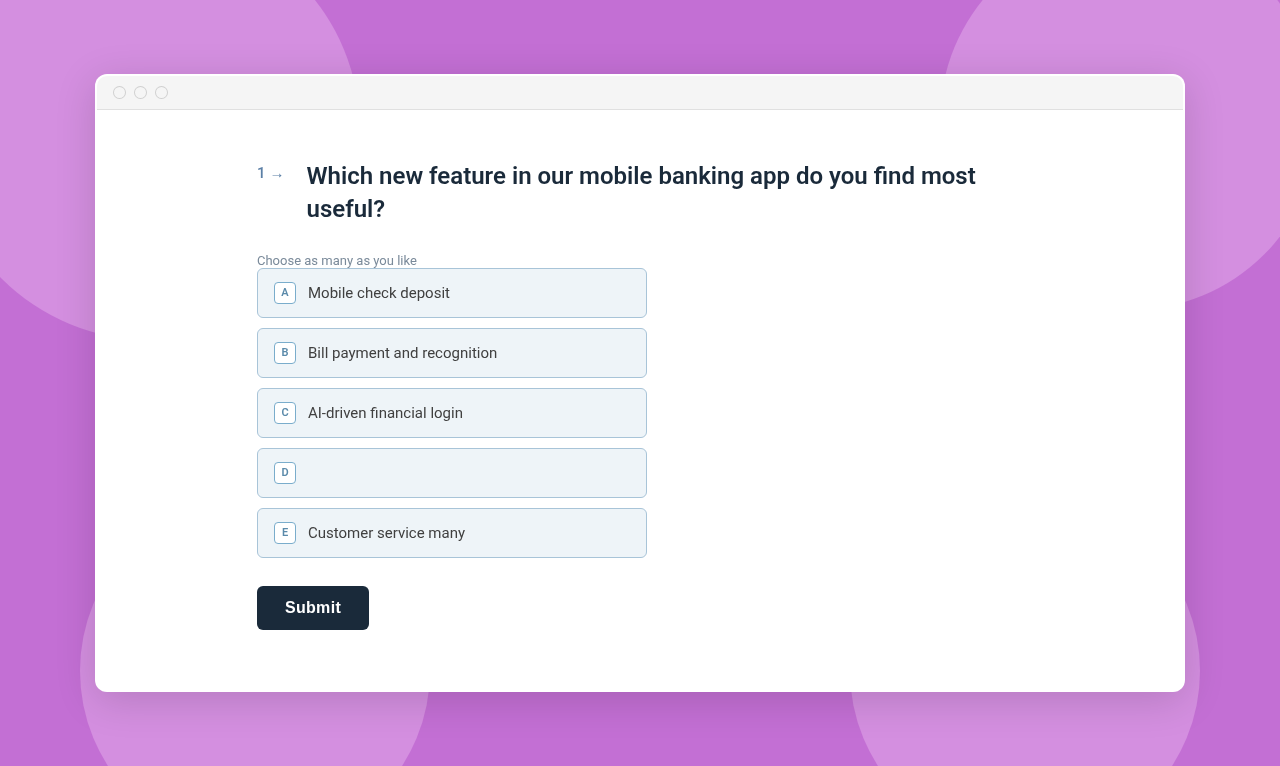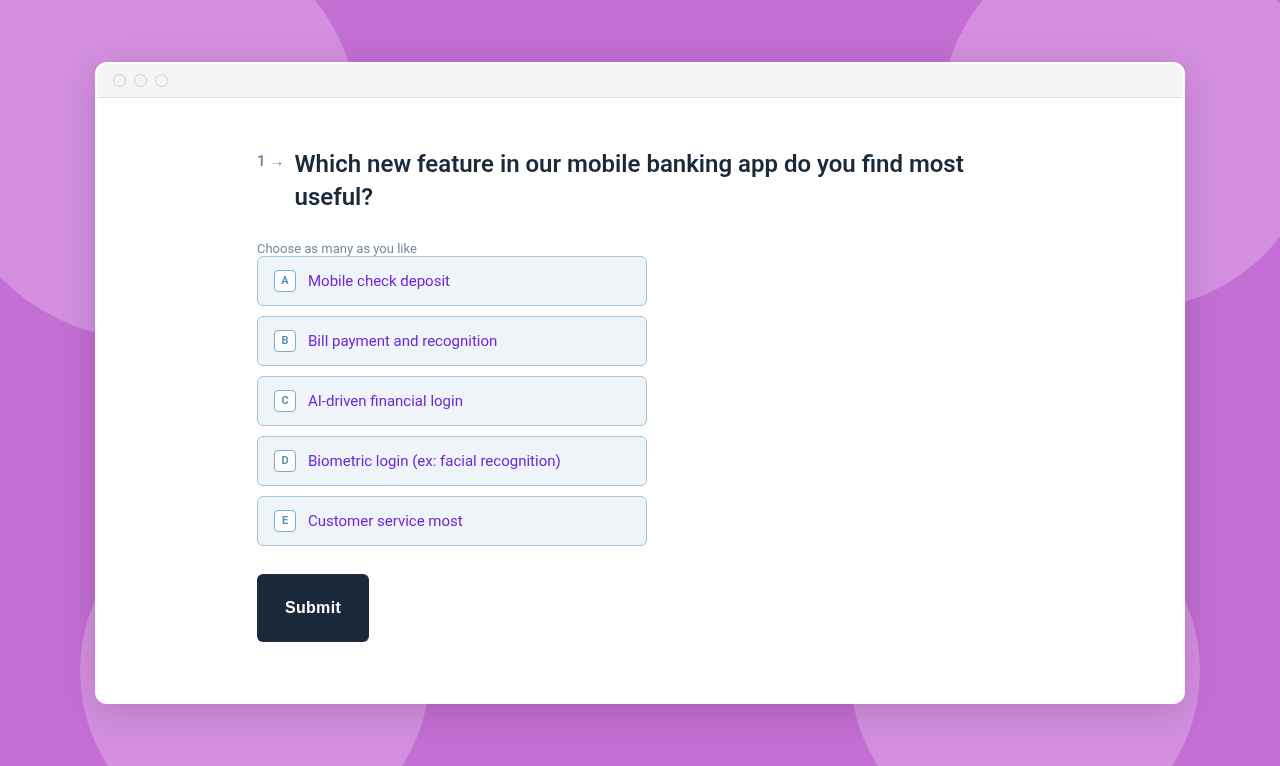--- a/index.html
+++ b/index.html
@@ -107,20 +107,21 @@
       font-weight: 500;
       flex-shrink: 0;
       margin-top: 4px;
     }
 
     .question-text {
       font-size: 24px;
       font-weight: 600;
       color: #1a2a3a;
       line-height: 1.35;
+      margin-left: 12px;
     }
 
     .instruction-text {
       font-size: 13px;
       color: #7a8a9a;
     }
 
     
     .options-list {
       display: flex;
@@ -153,31 +154,31 @@
       background: #ffffff;
       font-size: 11px;
       font-weight: 600;
       color: #5a8aaa;
       flex-shrink: 0;
       text-transform: uppercase;
     }
 
     .option-label {
       font-size: 15px;
-      color: #6d28d9;
+      color: #404040;
       font-weight: 400;
     }
 
     
     .submit-button {
       background: #1a2a3a;
       color: #ffffff;
       border: none;
       border-radius: 6px;
-      padding: 25px 28px;
+      padding: 13px 28px;
       font-size: 16px;
       font-weight: 700;
       cursor: pointer;
       letter-spacing: 0.3px;
     }
   </style>
 </head>
 <body>
 
 <div class="bg-blob blob-top-left"></div>
@@ -220,26 +221,25 @@
         <span class="option-label">Bill payment and recognition</span>
       </div>
 
       <div class="option-item">
         <span class="option-key">C</span>
         <span class="option-label">AI-driven financial login</span>
       </div>
 
       <div class="option-item">
         <span class="option-key">D</span>
-        <span class="option-label">Biometric login (ex: facial recognition)</span>
       </div>
 
       <div class="option-item">
         <span class="option-key">E</span>
-        <span class="option-label">Customer service most</span>
+        <span class="option-label">Customer service many</span>
       </div>
 
     </div>
 
     
     <button class="submit-button">Submit</button>
 
   </div>
 </div>
 

